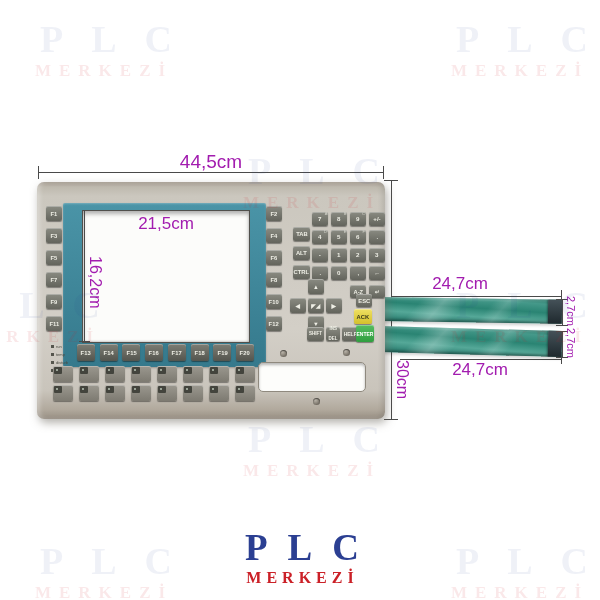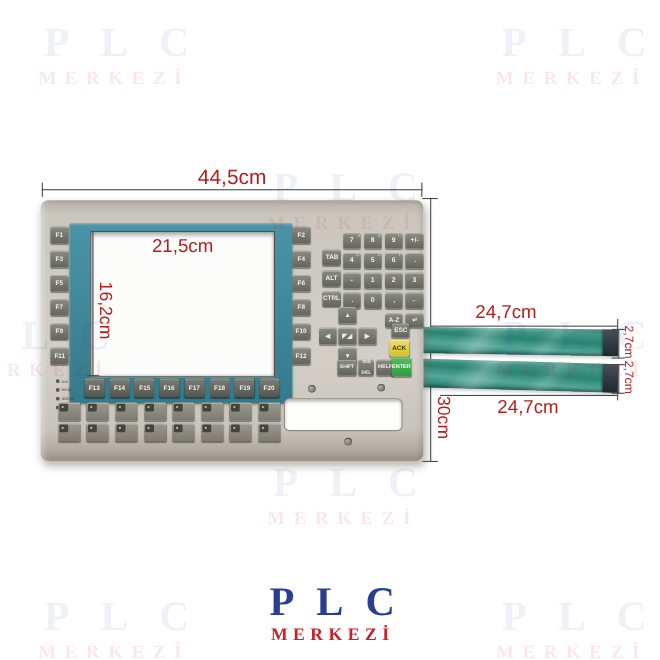--- a/index.html
+++ b/index.html
@@ -10,21 +10,21 @@
   .wm .l1{display:block;font-family:"Liberation Serif", serif;font-weight:700;font-size:38px;
           line-height:42px;letter-spacing:28px;padding-left:28px;color:rgba(43,63,146,0.075);}
   .wm .l2{display:block;font-family:"Liberation Serif", serif;font-weight:700;font-size:17px;
           line-height:22px;letter-spacing:8px;padding-left:8px;color:rgba(203,32,39,0.10);}
   .wm1{left:12px;top:18px;}  .wm2{left:428px;top:18px;}
   .wm3{left:220px;top:150px;}.wm4{left:-60px;top:284px;}
   .wm5{left:428px;top:284px;}.wm6{left:220px;top:418px;}
   .wm7{left:12px;top:540px;} .wm8{left:428px;top:540px;}
   
   .dline{position:absolute;background:#4a4a4a;z-index:1;}
-  .dlabel{position:absolute;color:#b91c1c;z-index:1;}
+  .dlabel{position:absolute;color:#a21caf;z-index:1;}
   .dlabel.h{text-align:center;}
   .dlabel.v{writing-mode:vertical-rl;}
   
   .cable{position:absolute;left:380px;width:182px;z-index:2;
          background:linear-gradient(183deg,#1e6f60 0%,#45998a 16%,#2a8473 42%,#55a898 68%,#23776a 100%);
          box-shadow:inset 0 2px 2px rgba(255,255,255,.18), inset 0 -2px 3px rgba(0,0,0,.35), 0 2px 3px rgba(0,0,0,.18);
          transform-origin:left center;overflow:hidden;}
   .cable::before{content:"";position:absolute;left:18%;top:-20%;width:26%;height:140%;
          background:linear-gradient(90deg,rgba(255,255,255,0),rgba(255,255,255,.25),rgba(255,255,255,0));
          transform:skewX(-40deg);}

